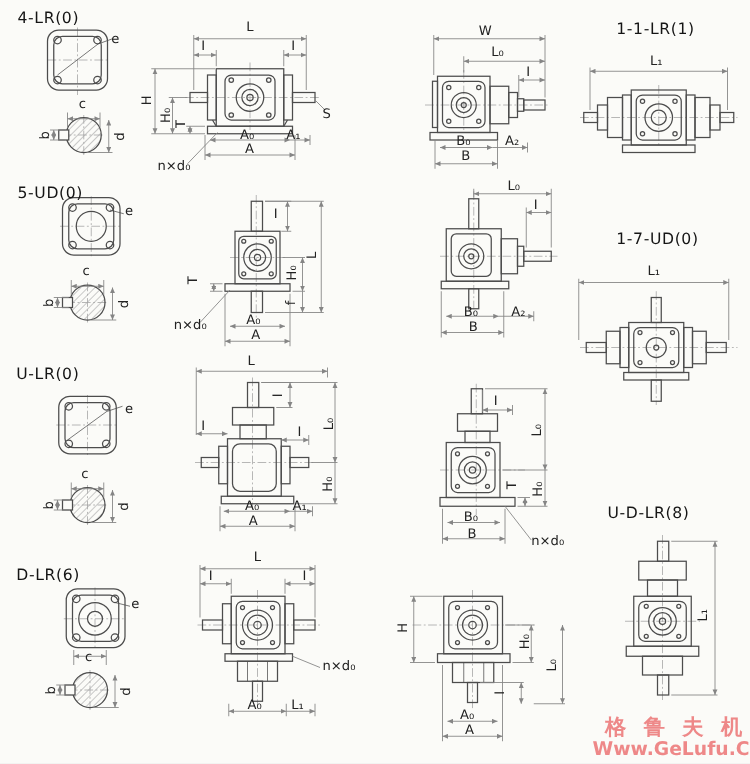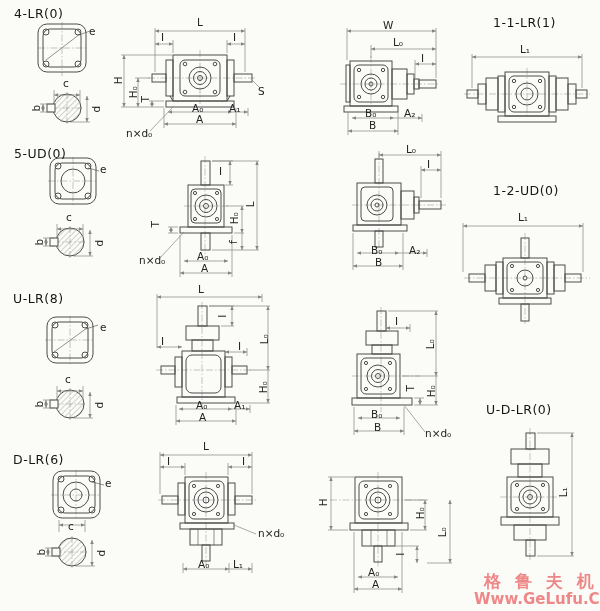--- a/index.html
+++ b/index.html
@@ -476,23 +476,23 @@
     <line x1="358" y1="577" x2="398" y2="577" marker-start="url(#ar)" marker-end="url(#ar)"></line>
     <line x1="354" y1="589" x2="402" y2="589" marker-start="url(#ar)" marker-end="url(#ar)"></line>
     <line x1="354" y1="532" x2="354" y2="593"></line>
         <line x1="402" y1="532" x2="402" y2="593"></line>
   </g>
 </svg>
 
 <span class="ttl" style="left:14px;top:6px">4-LR(0)</span>
 <span class="ttl" style="left:493px;top:15px">1-1-LR(1)</span>
 <span class="ttl" style="left:14px;top:146px">5-UD(0)</span>
-<span class="ttl" style="left:493px;top:183px">1-2-UD(0)</span>
-<span class="ttl" style="left:13px;top:291px">U-LR(8)</span>
-<span class="ttl" style="left:486px;top:402px">U-D-LR(0)</span>
+<span class="ttl" style="left:493px;top:183px">1-7-UD(0)</span>
+<span class="ttl" style="left:13px;top:291px">U-LR(0)</span>
+<span class="ttl" style="left:486px;top:402px">U-D-LR(8)</span>
 <span class="ttl" style="left:13px;top:452px">D-LR(6)</span>
 
 <span class="lb" style="left:89px;top:26px">e</span>
 <span class="lb" style="left:63px;top:78px">c</span>
 <span class="lb rot" style="left:33px;top:103px">b</span>
 <span class="lb rot" style="left:93px;top:104px">d</span>
 <span class="lb" style="left:197px;top:17px">L</span>
 <span class="lb" style="left:161px;top:32px">I</span>
 <span class="lb" style="left:233px;top:32px">I</span>
 <span class="lb rot" style="left:114px;top:75px">H</span>

